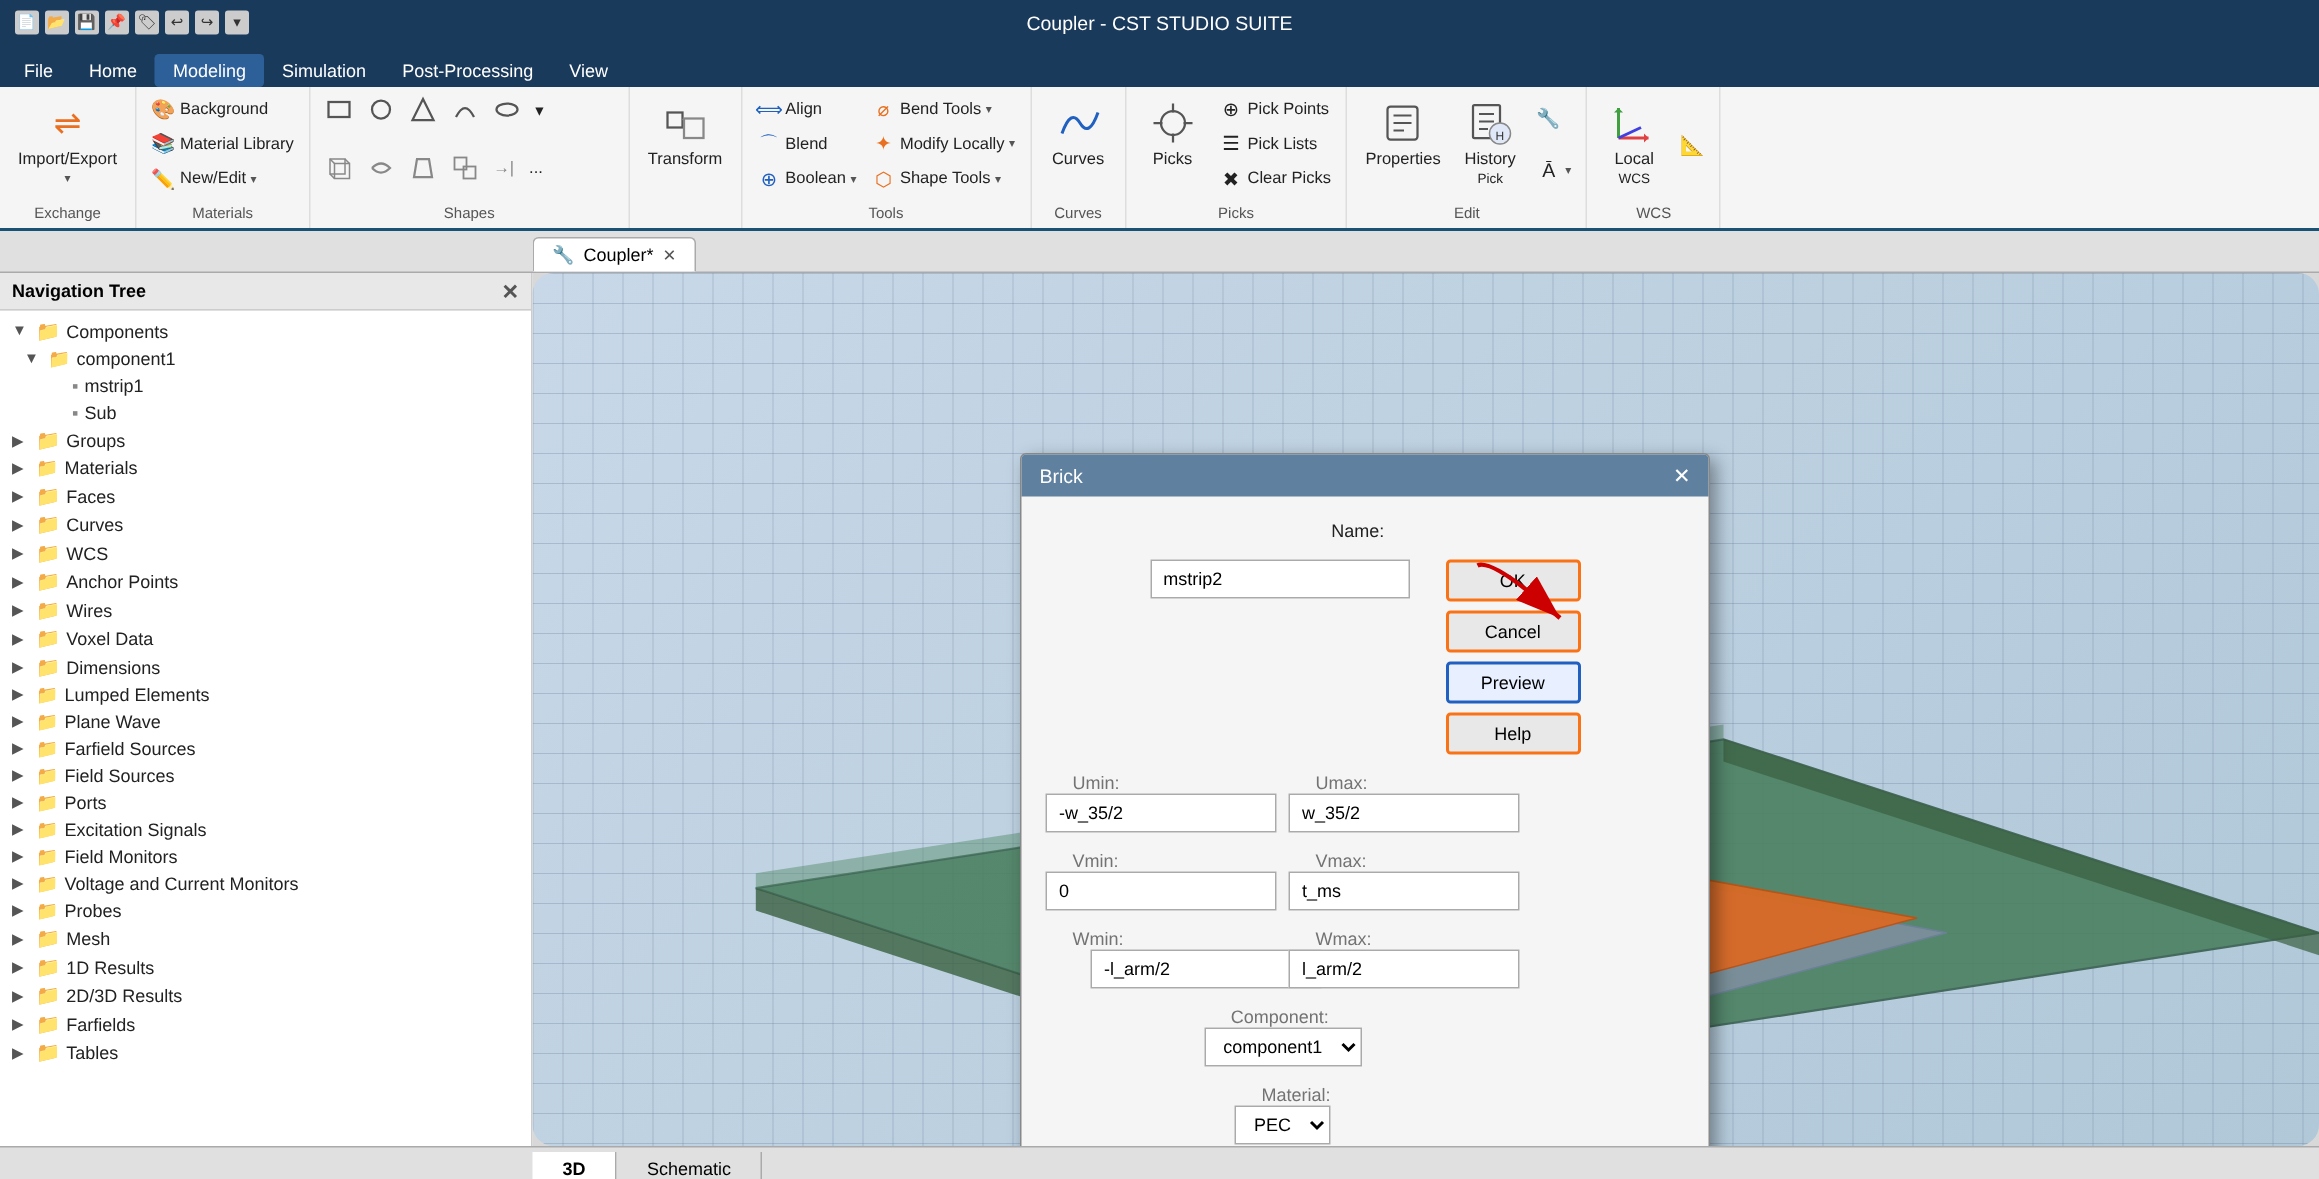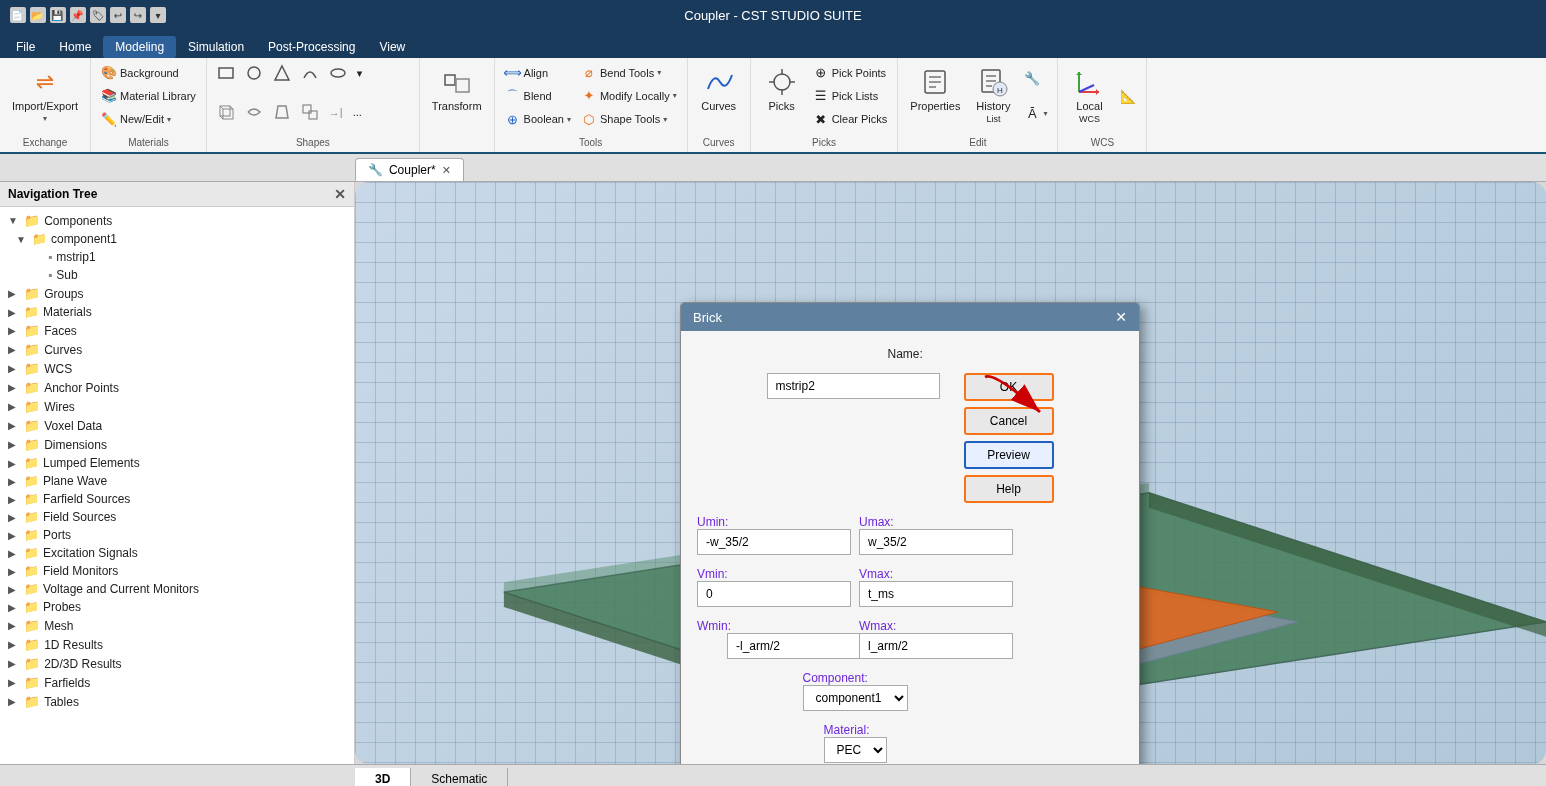--- a/index.html
+++ b/index.html
@@ -197,21 +197,22 @@
     .dialog-input {
       flex: 1;
       padding: 4px 8px;
       border: 1px solid #aaa;
       background: white;
       font-size: 12px;
       height: 26px;
     }
     .dialog-field-label {
       font-size: 12px;
-      color: #6d28d9;
+      color: #737373;
+      margin-left: 18px;
     }
     .dialog-btn {
       padding: 5px 20px;
       font-size: 12px;
       cursor: pointer;
       border: 2px solid #f97316;
       background: #e8e8e8;
       border-radius: 3px;
       min-width: 90px;
       text-align: center;
@@ -571,21 +572,21 @@
           <svg width="30" height="30" viewBox="0 0 30 30">
               <rect x="4" y="3" width="18" height="22" rx="1" fill="none" stroke="#555" stroke-width="1.5"></rect>
               <line x1="8" y1="9" x2="18" y2="9" stroke="#555" stroke-width="1.2"></line>
               <line x1="8" y1="14" x2="18" y2="14" stroke="#555" stroke-width="1.2"></line>
               <line x1="8" y1="19" x2="14" y2="19" stroke="#555" stroke-width="1.2"></line>
               <circle cx="22" cy="22" r="7" fill="#e0e8f8" stroke="#888" stroke-width="1"></circle>
               <text x="19" y="26" font-size="8" fill="#333">H</text>
             </svg>
         </div>
         <span>History</span>
-        <span style="font-size:9px;">List</span>
+        <span style="font-size:9px;">Pick</span>
       </div>
       <div class="rb-stack">
         <div class="rb-small">
           <span class="sm-icon">🔧</span>
         </div>
         <div class="rb-small">
           <span class="sm-icon">Ā</span>
           <span class="dropdown-arrow">▾</span>
         </div>
       </div>

